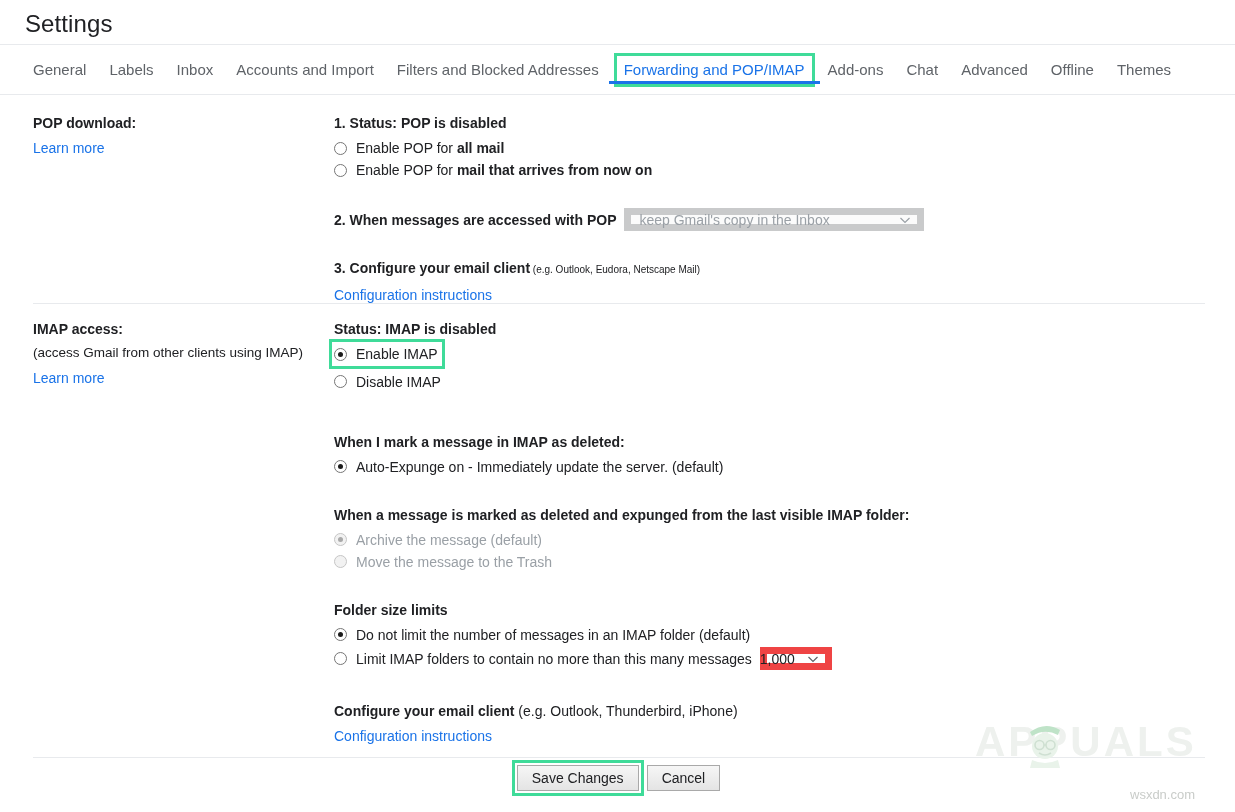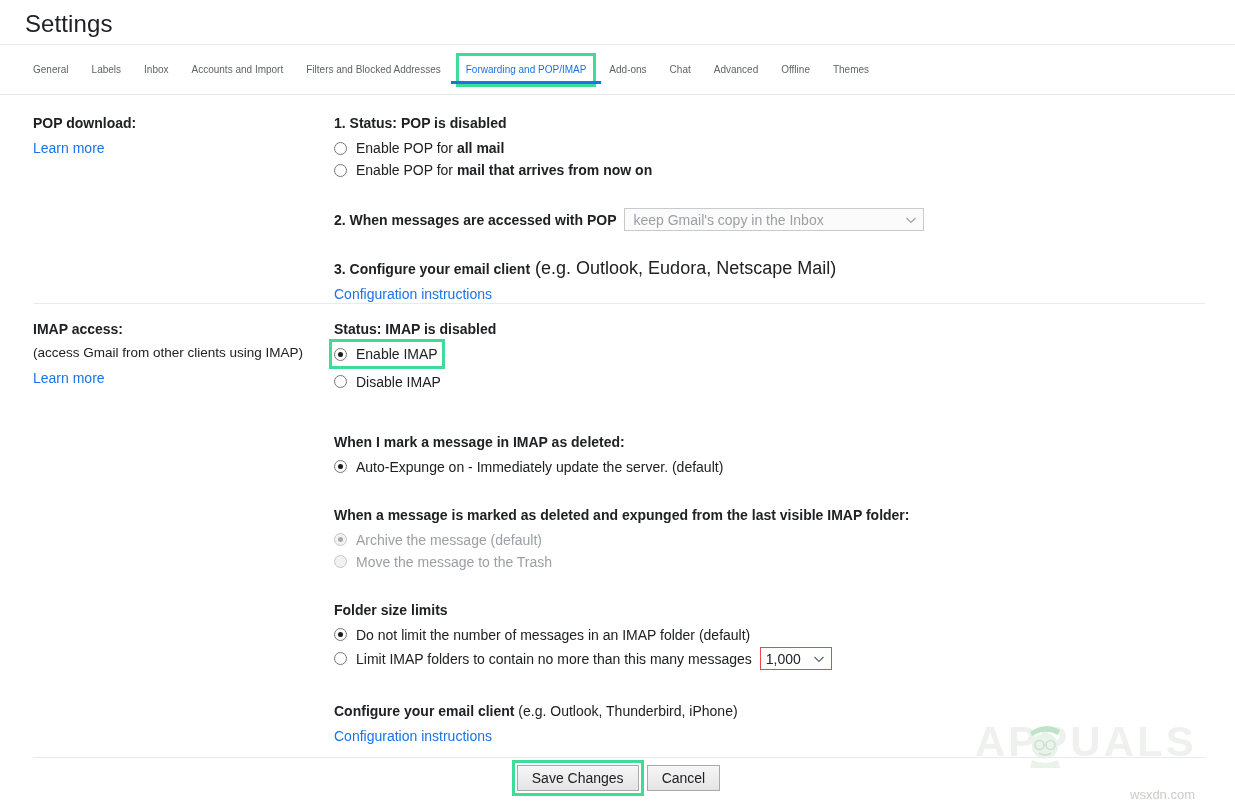--- a/index.html
+++ b/index.html
@@ -37,21 +37,21 @@
   .tabbar {
     position: absolute;
     left: 0; top: 45px;
     width: 1235px; height: 49px;
     display: flex;
     align-items: center;
     padding-left: 33px;
   }
   .tab {
     position: relative;
-    font-size: 10px;
+    font-size: 15px;
     color: #5f6368;
     white-space: nowrap;
     padding: 0 0px;
     margin-right: 23px;
     line-height: 49px;
     cursor: pointer;
   }
   .tab.active {
     color: #1a73e8;
   }
@@ -165,21 +165,21 @@
     align-items: center;
     padding: 1px 4px 1px 2px;
     margin-left: -2px;
   }
 
   
   .sel {
     display: inline-flex;
     align-items: center;
     justify-content: space-between;
-    border: 1px solid #ef4444;
+    border: 7px solid #ef4444;
     background: #fff;
     height: 23px;
     font-size: 14px;
     color: #202124;
     padding: 0 6px 0 8px;
     cursor: pointer;
   }
   .sel.disabled {
     border-color: #c9cacb;
     background: #fbfbfb;
@@ -303,21 +303,21 @@
           <span>keep Gmail's copy in the Inbox</span>
           <span class="caret">
             <svg viewBox="0 0 12 12" width="12" height="12">
                 <path d="M1.5 4 L6 8.5 L10.5 4" fill="none" stroke="#9aa0a6" stroke-width="1.2"></path>
               </svg>
           </span>
         </span>
       </div>
 
       <div style="margin-top:26px;">
-        <span class="group-title">3. Configure your email client</span><span style="font-size:18px;"> (e.g. Outlook, Eudora, Netscape Mail)</span>
+        <span class="group-title">3. Configure your email client</span><span style="font-size:10px;"> (e.g. Outlook, Eudora, Netscape Mail)</span>
       </div>
       <div style="margin-top:3px;"><a class="link">Configuration instructions</a></div>
     </div>
   </div>
 
   <div class="divider" style="top:303px;"></div>
 
   <div class="section" style="top:318px;">
 
     <div class="col-left">

